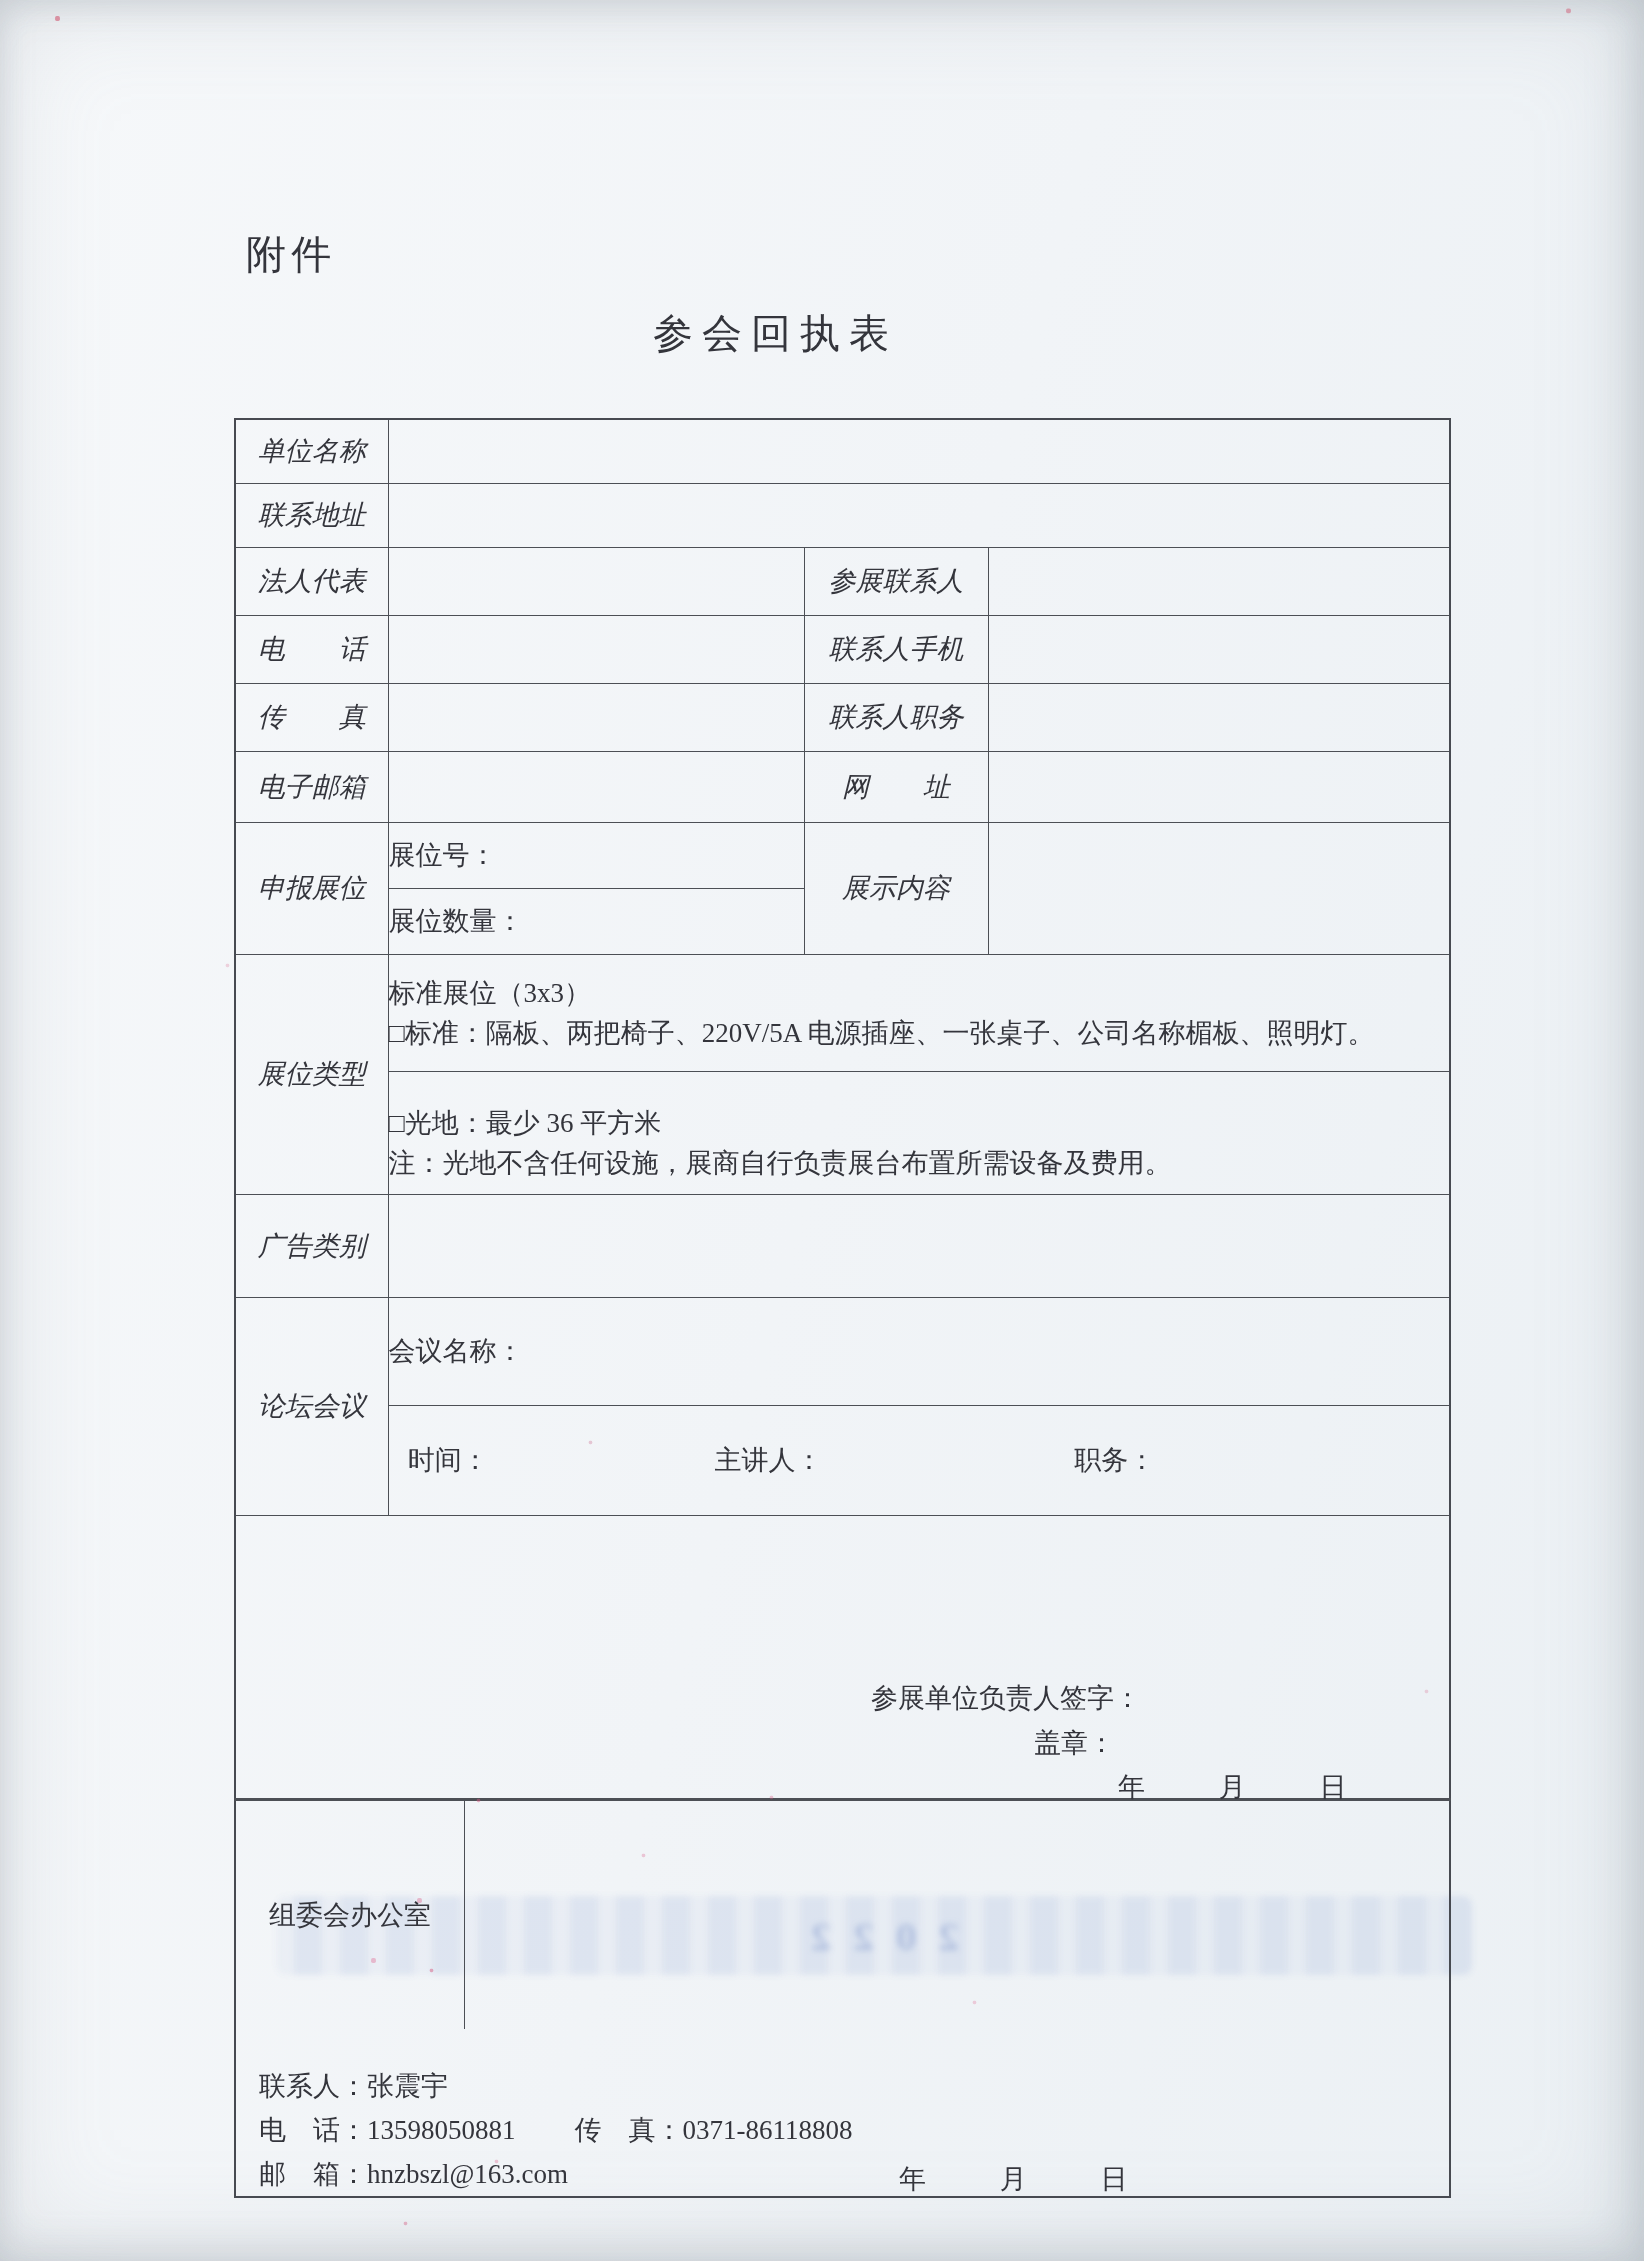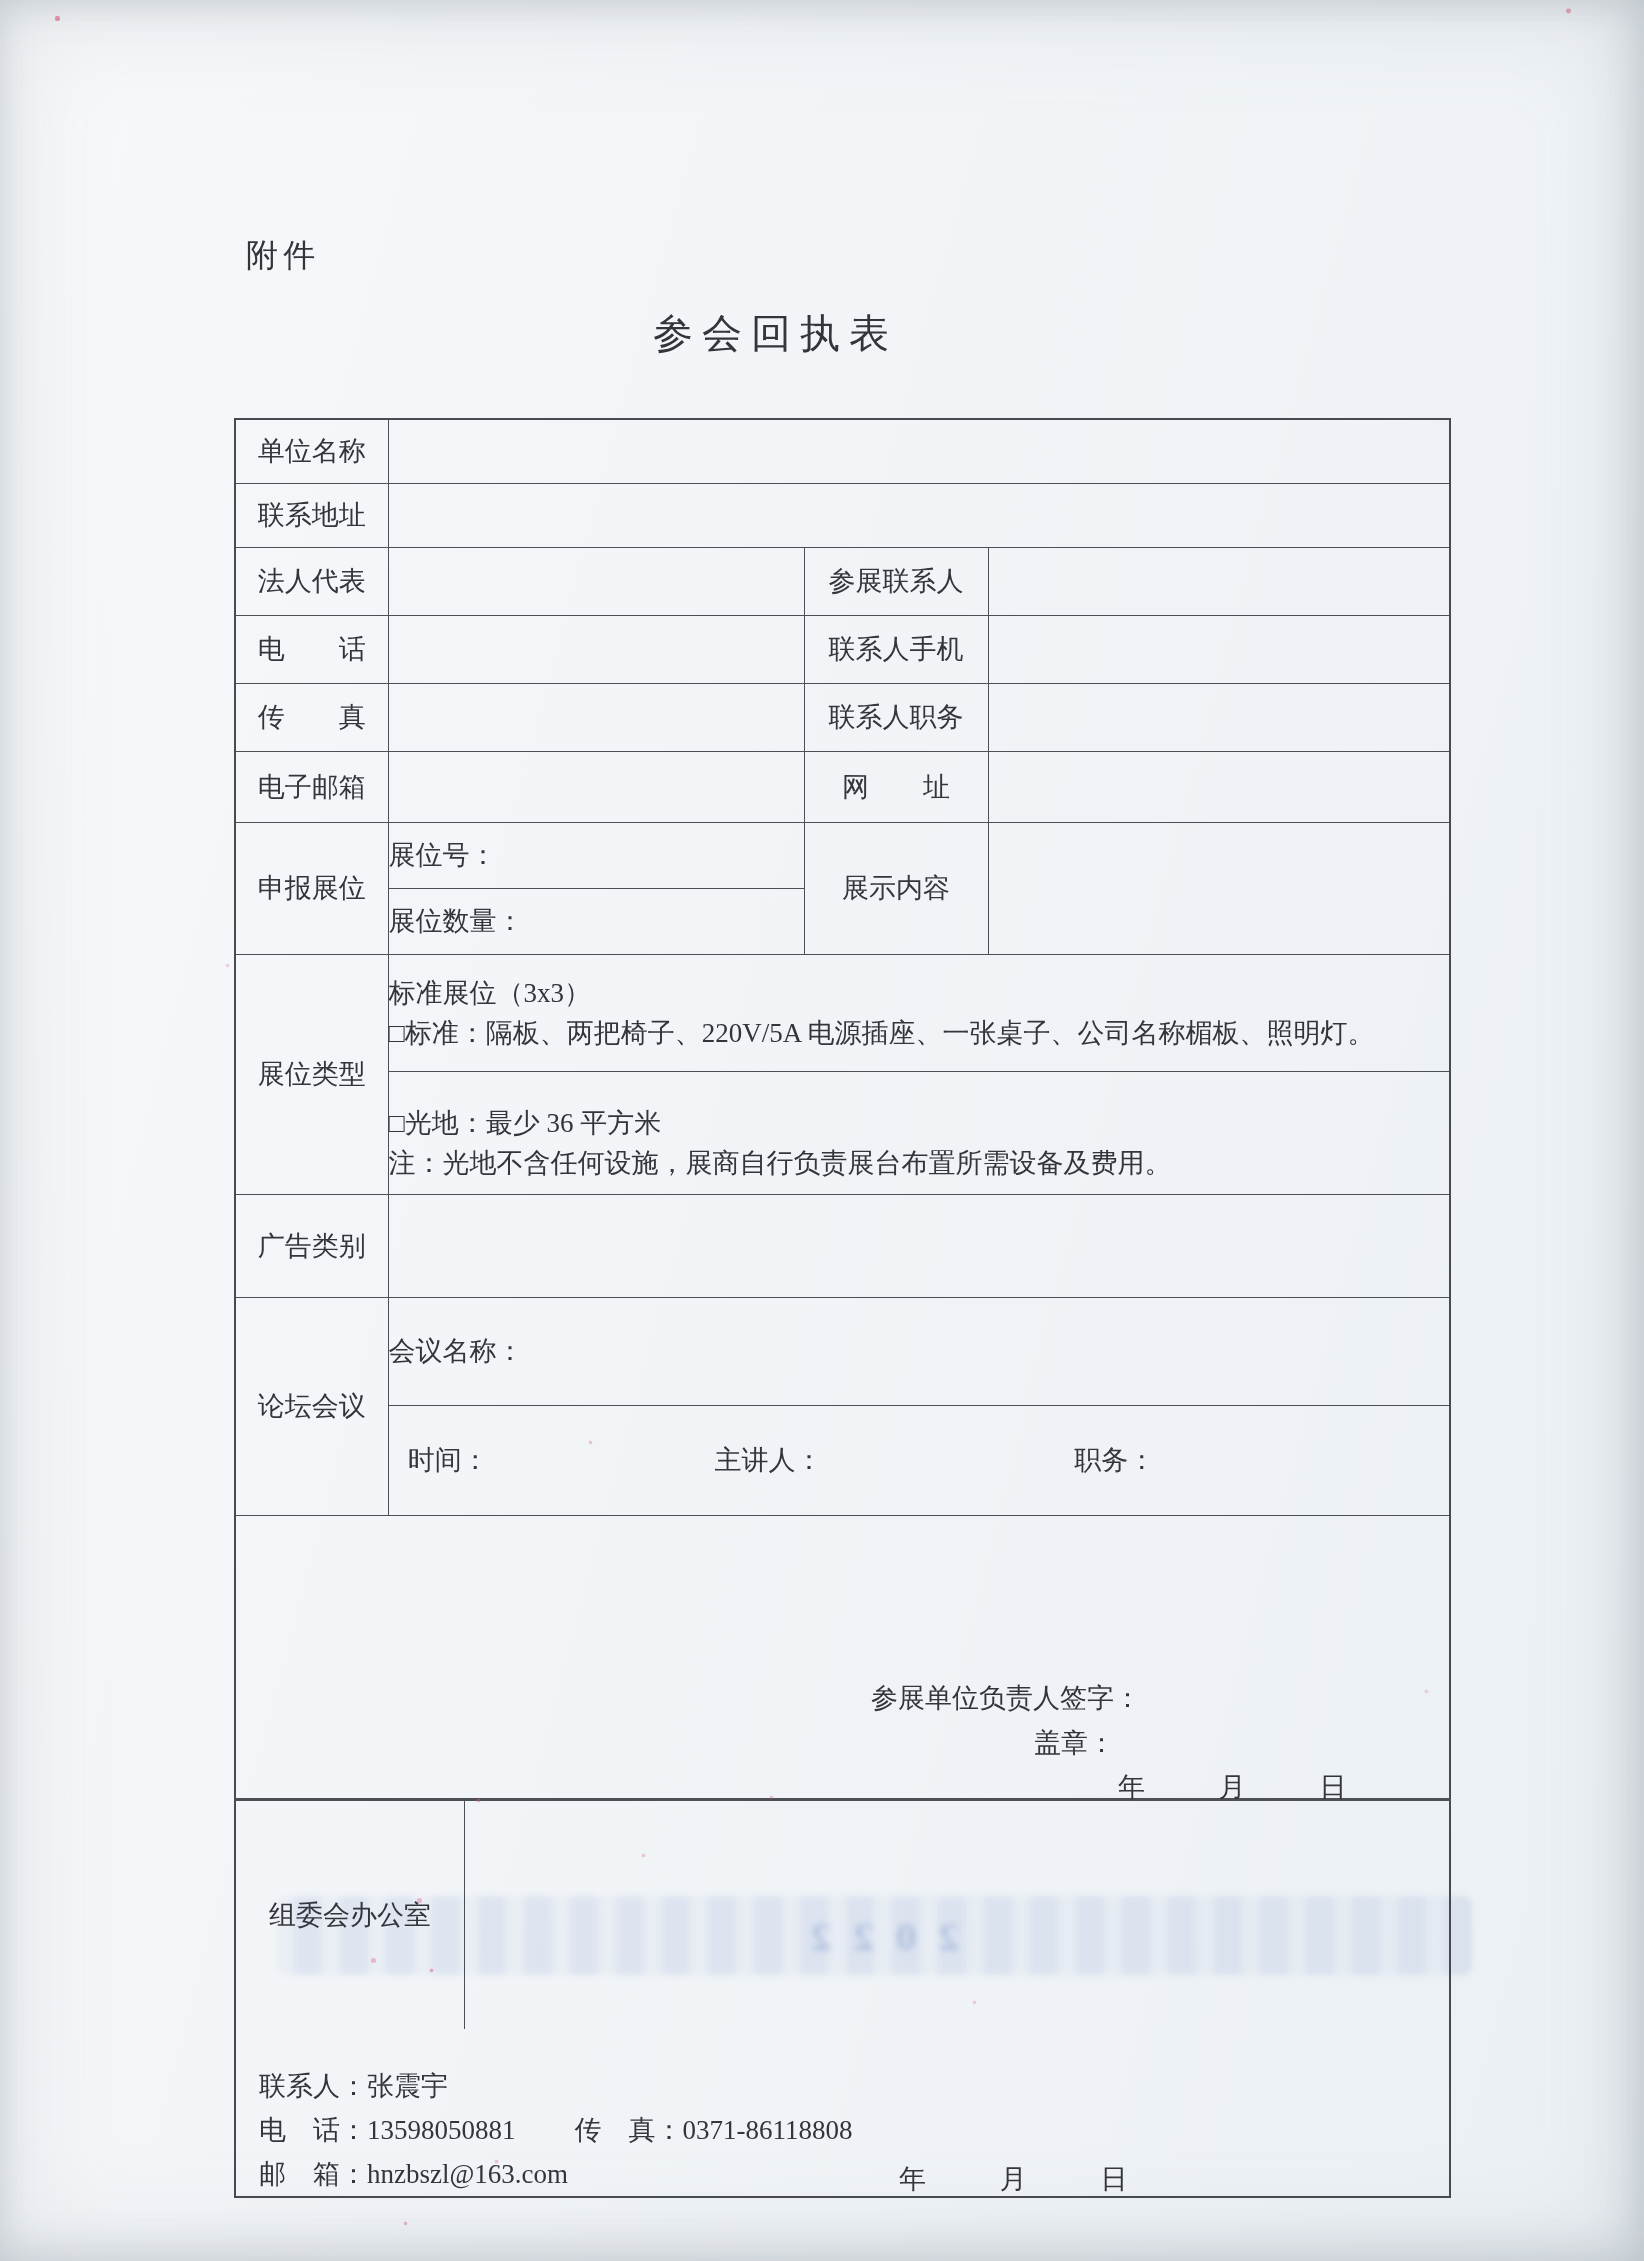--- a/index.html
+++ b/index.html
@@ -8,37 +8,37 @@
     width:1644px;height:2261px;
     background:linear-gradient(105deg,#f6f8fa 0%,#f1f4f7 50%,#ebf0f4 100%);
     box-shadow:inset 0 0 110px rgba(140,150,160,.22),
                inset -18px 0 45px rgba(130,140,152,.16),
                inset 0 -14px 39px rgba(140,150,160,.14),
                inset 0 9px 26px rgba(150,158,166,.12);
     font-family:"Liberation Serif","DejaVu Serif",serif;
     color:#34353c;
     overflow:hidden;
   }
-  .attachment{position:absolute;left:246px;top:234px;font-size:32px;letter-spacing:5.2px;z-index:2;}
+  .attachment{position:absolute;left:246px;top:227px;font-size:40px;letter-spacing:5.2px;z-index:2;}
   .title{position:absolute;left:653px;top:306px;font-size:40px;letter-spacing:9px;font-weight:500;z-index:2;}
 
   table.form{
     position:absolute;left:234px;top:418px;width:1215px;
     border-collapse:collapse;table-layout:fixed;
     border:2.6px solid #474a51;
     z-index:1;
   }
   table.form td{
     border:1.9px solid #4c4f55;
     font-size:27px;
     vertical-align:middle;
     padding:0;
     word-break:break-all;
   }
-  .label-cell{text-align:center;}
+  .label-cell{text-align:center;font-style:italic;}
   .value-cell{}
   .sub-label{text-align:left;padding-left:19.3px;}
   .block-cell{vertical-align:top;text-align:left;padding:13px 11.6px 0 19.3px;line-height:40px;}
   .block-cell.raw{padding-top:20.6px;}
   .meeting-cell{text-align:left;padding-left:19.3px;}
   .time-cell{text-align:left;}
   .time-cell .t1{margin-left:19.3px;}
   .time-cell .t2{margin-left:219px;}
   .time-cell .t3{margin-left:245px;}
 

